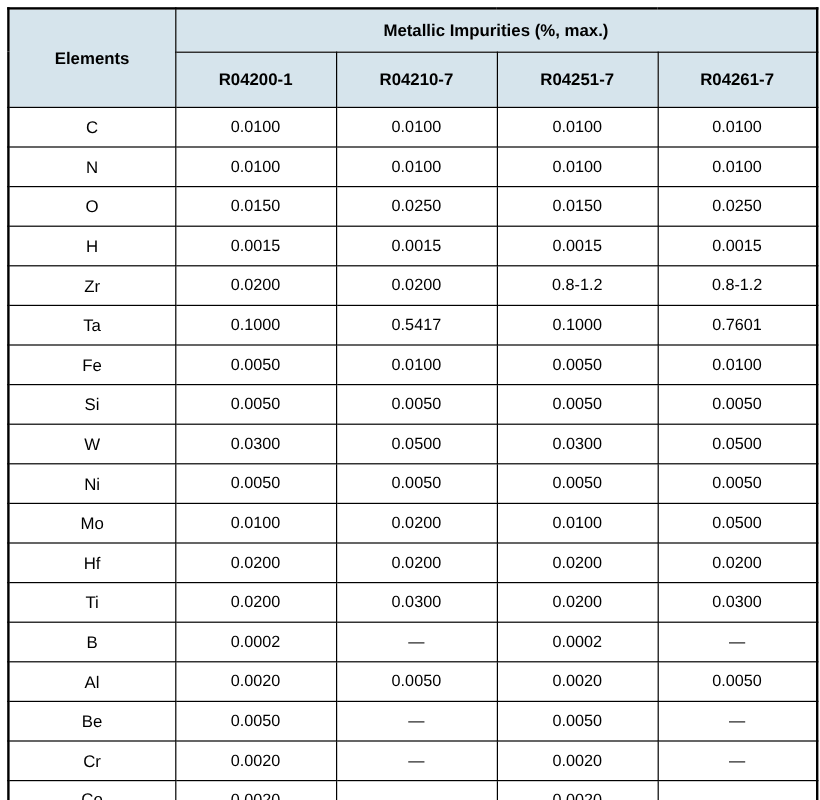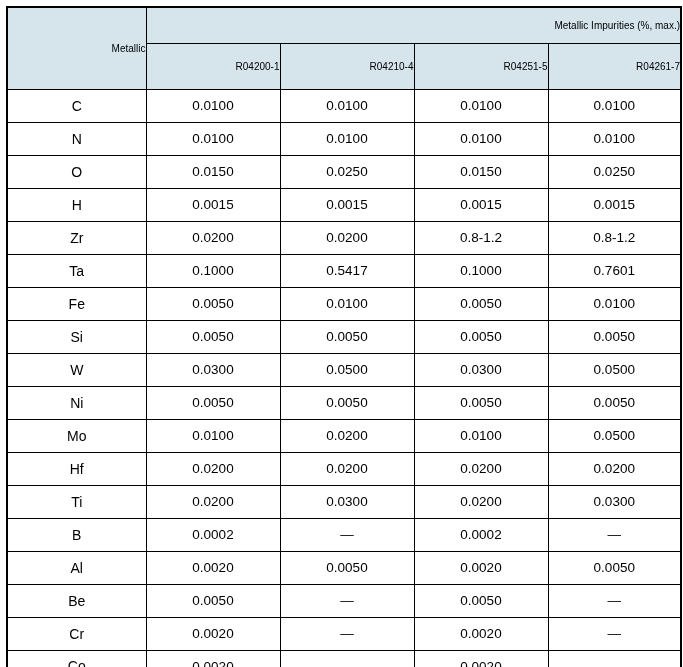--- a/index.html
+++ b/index.html
@@ -22,50 +22,49 @@
     text-align: center;
     vertical-align: middle;
     color: var(--text-color);
     font-size: 13.5px;
     padding: 0;
     overflow: hidden;
     white-space: nowrap;
   }
   thead th {
     background: var(--header-bg);
-    font-weight: normal;
-    font-size: 10px;
-    text-align: right;
+    font-weight: bold;
+    font-size: 14px;
   }
   tr.group-header-row th { height: 36px; }
   tr.column-header-row th { height: 46px; margin-left: 32px; }
   tbody tr { height: 33px; }
   td.element-cell { font-size: 14px; }
 </style>
 </head>
 <body>
 
 <div class="table-wrap">
   <table class="impurities">
     <colgroup>
       <col style="width:139px">
       <col style="width:134px">
       <col style="width:134px">
       <col style="width:134px">
       <col style="width:133px">
     </colgroup>
     <thead>
       <tr class="group-header-row">
-        <th rowspan="2">Metallic</th>
+        <th rowspan="2">Elements</th>
         <th colspan="4">Metallic Impurities (%, max.)</th>
       </tr>
       <tr class="column-header-row">
         <th>R04200-1</th>
-        <th>R04210-4</th>
-        <th>R04251-5</th>
+        <th>R04210-7</th>
+        <th>R04251-7</th>
         <th>R04261-7</th>
       </tr>
     </thead>
     <tbody>
         <tr>
     <td class="element-cell">C</td>
     <td class="value-cell">0.0100</td>
     <td class="value-cell">0.0100</td>
     <td class="value-cell">0.0100</td>
     <td class="value-cell">0.0100</td>

